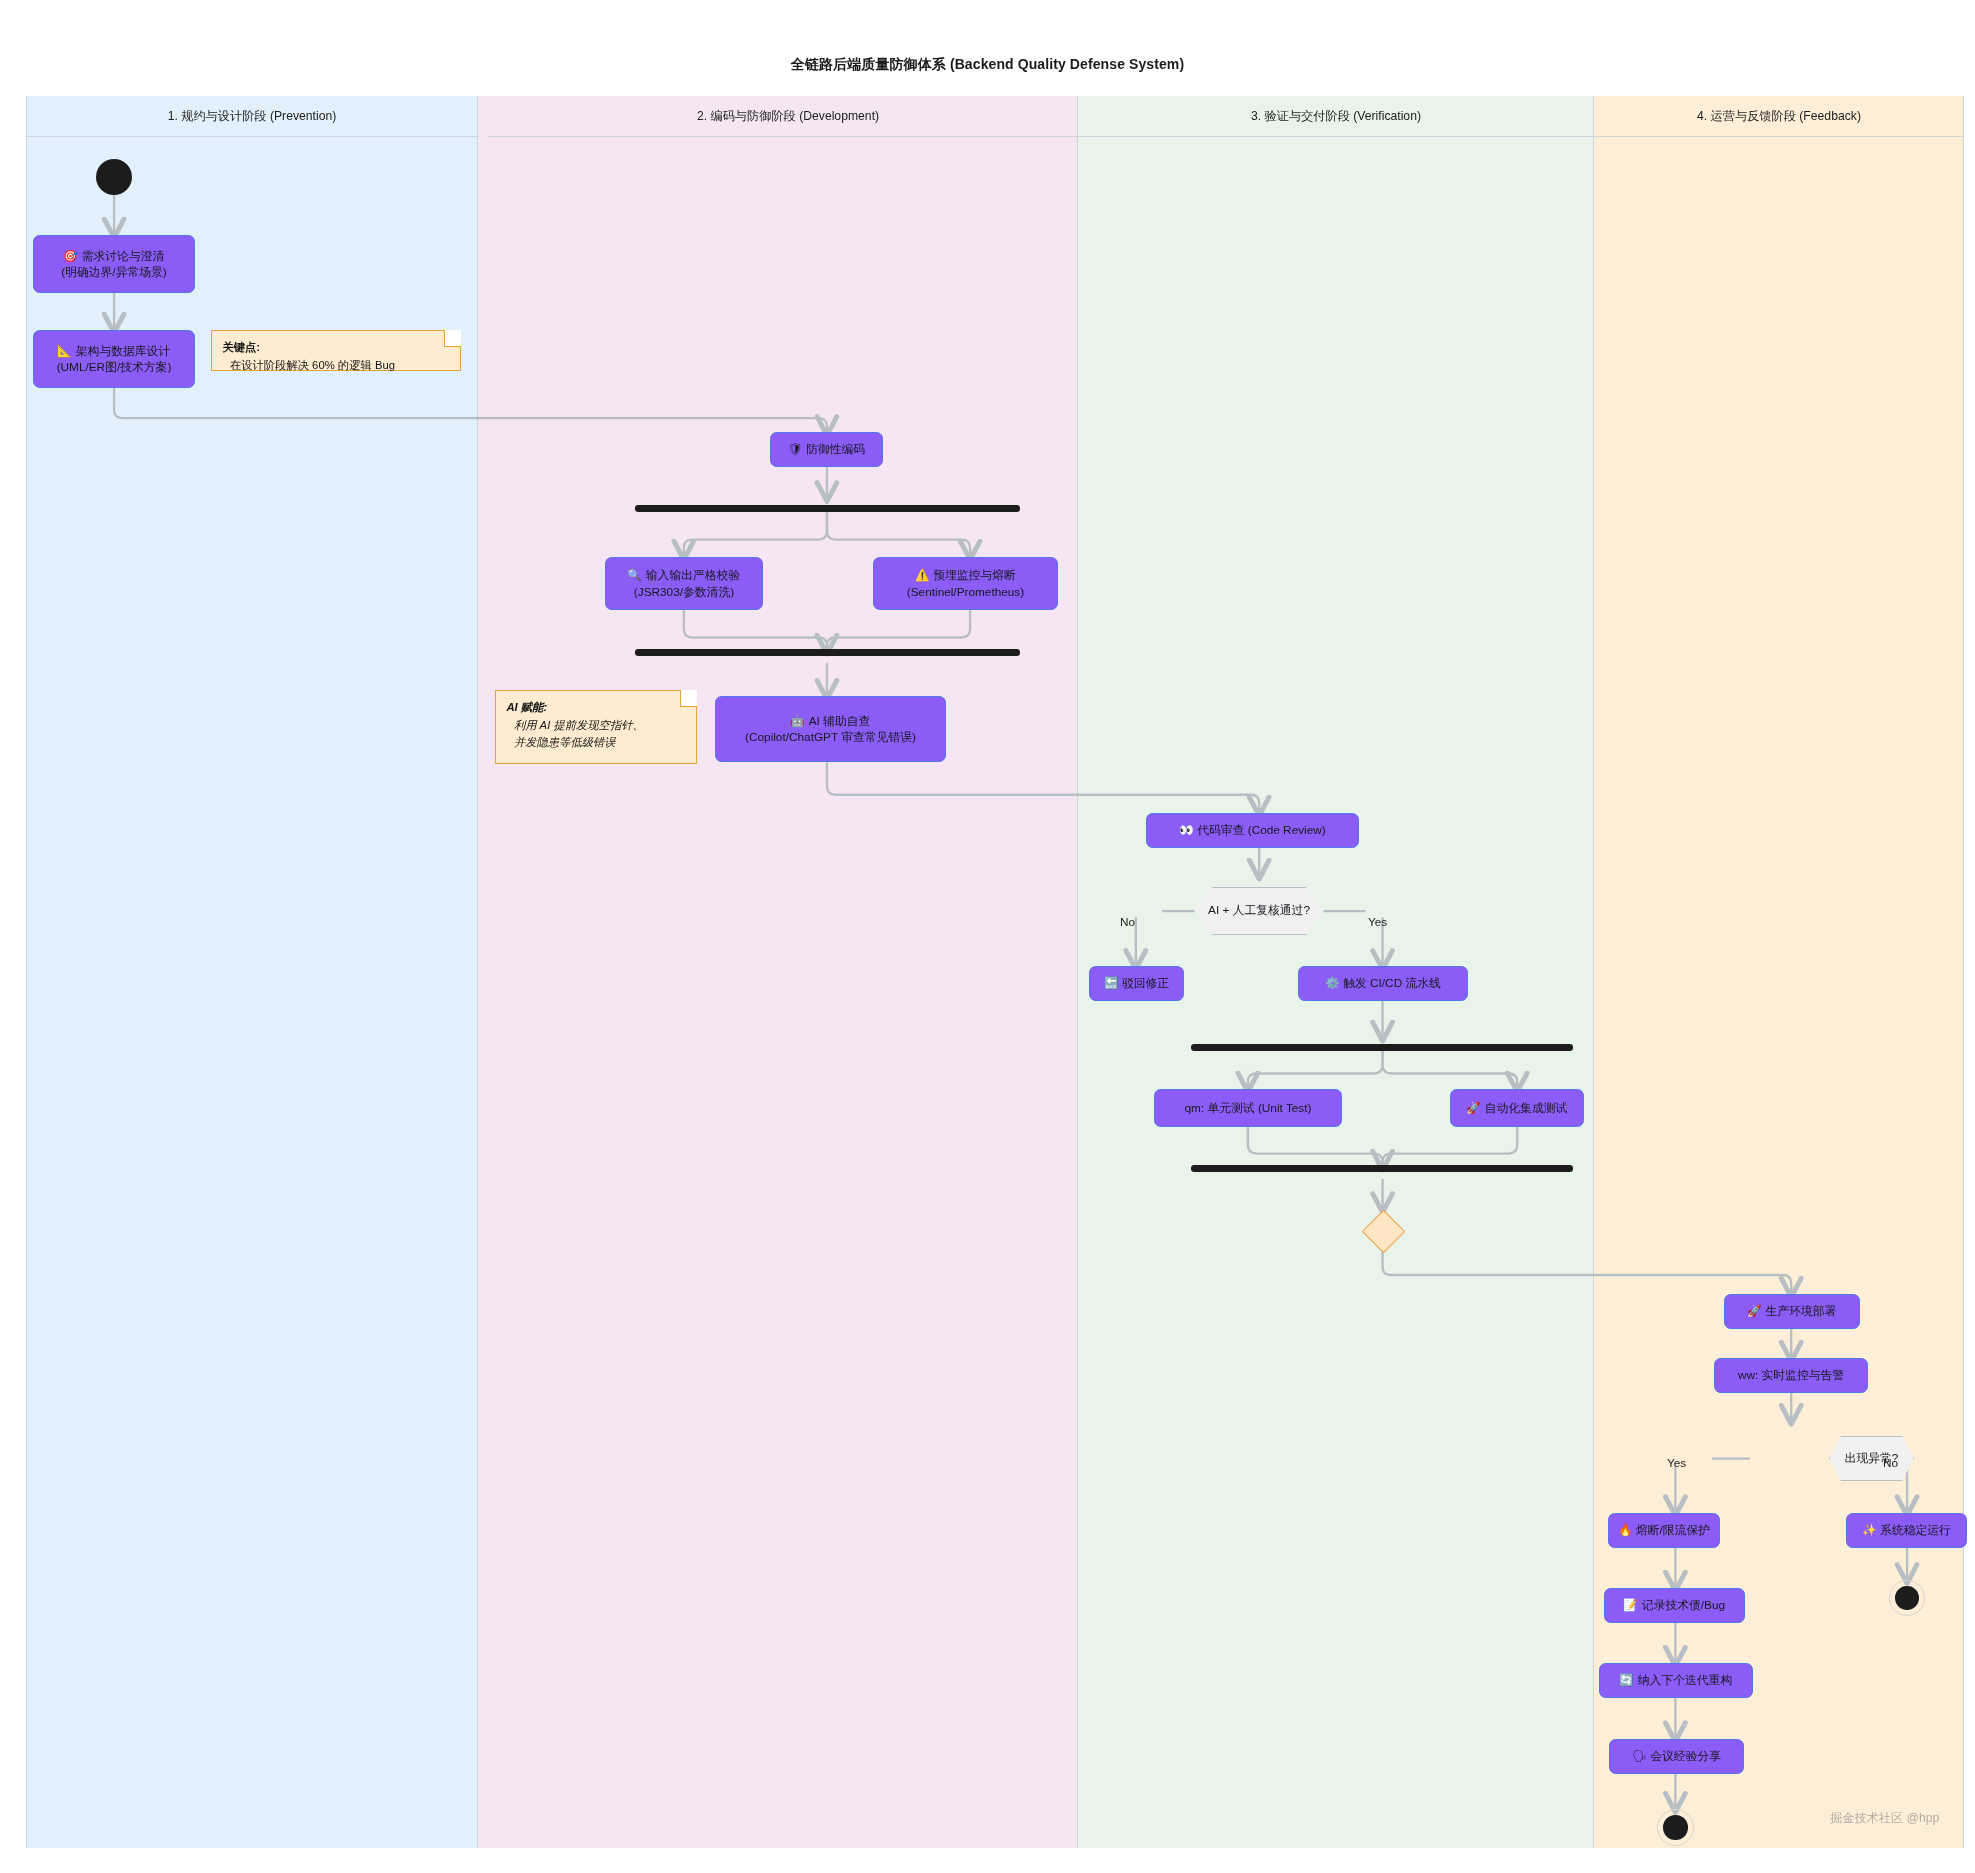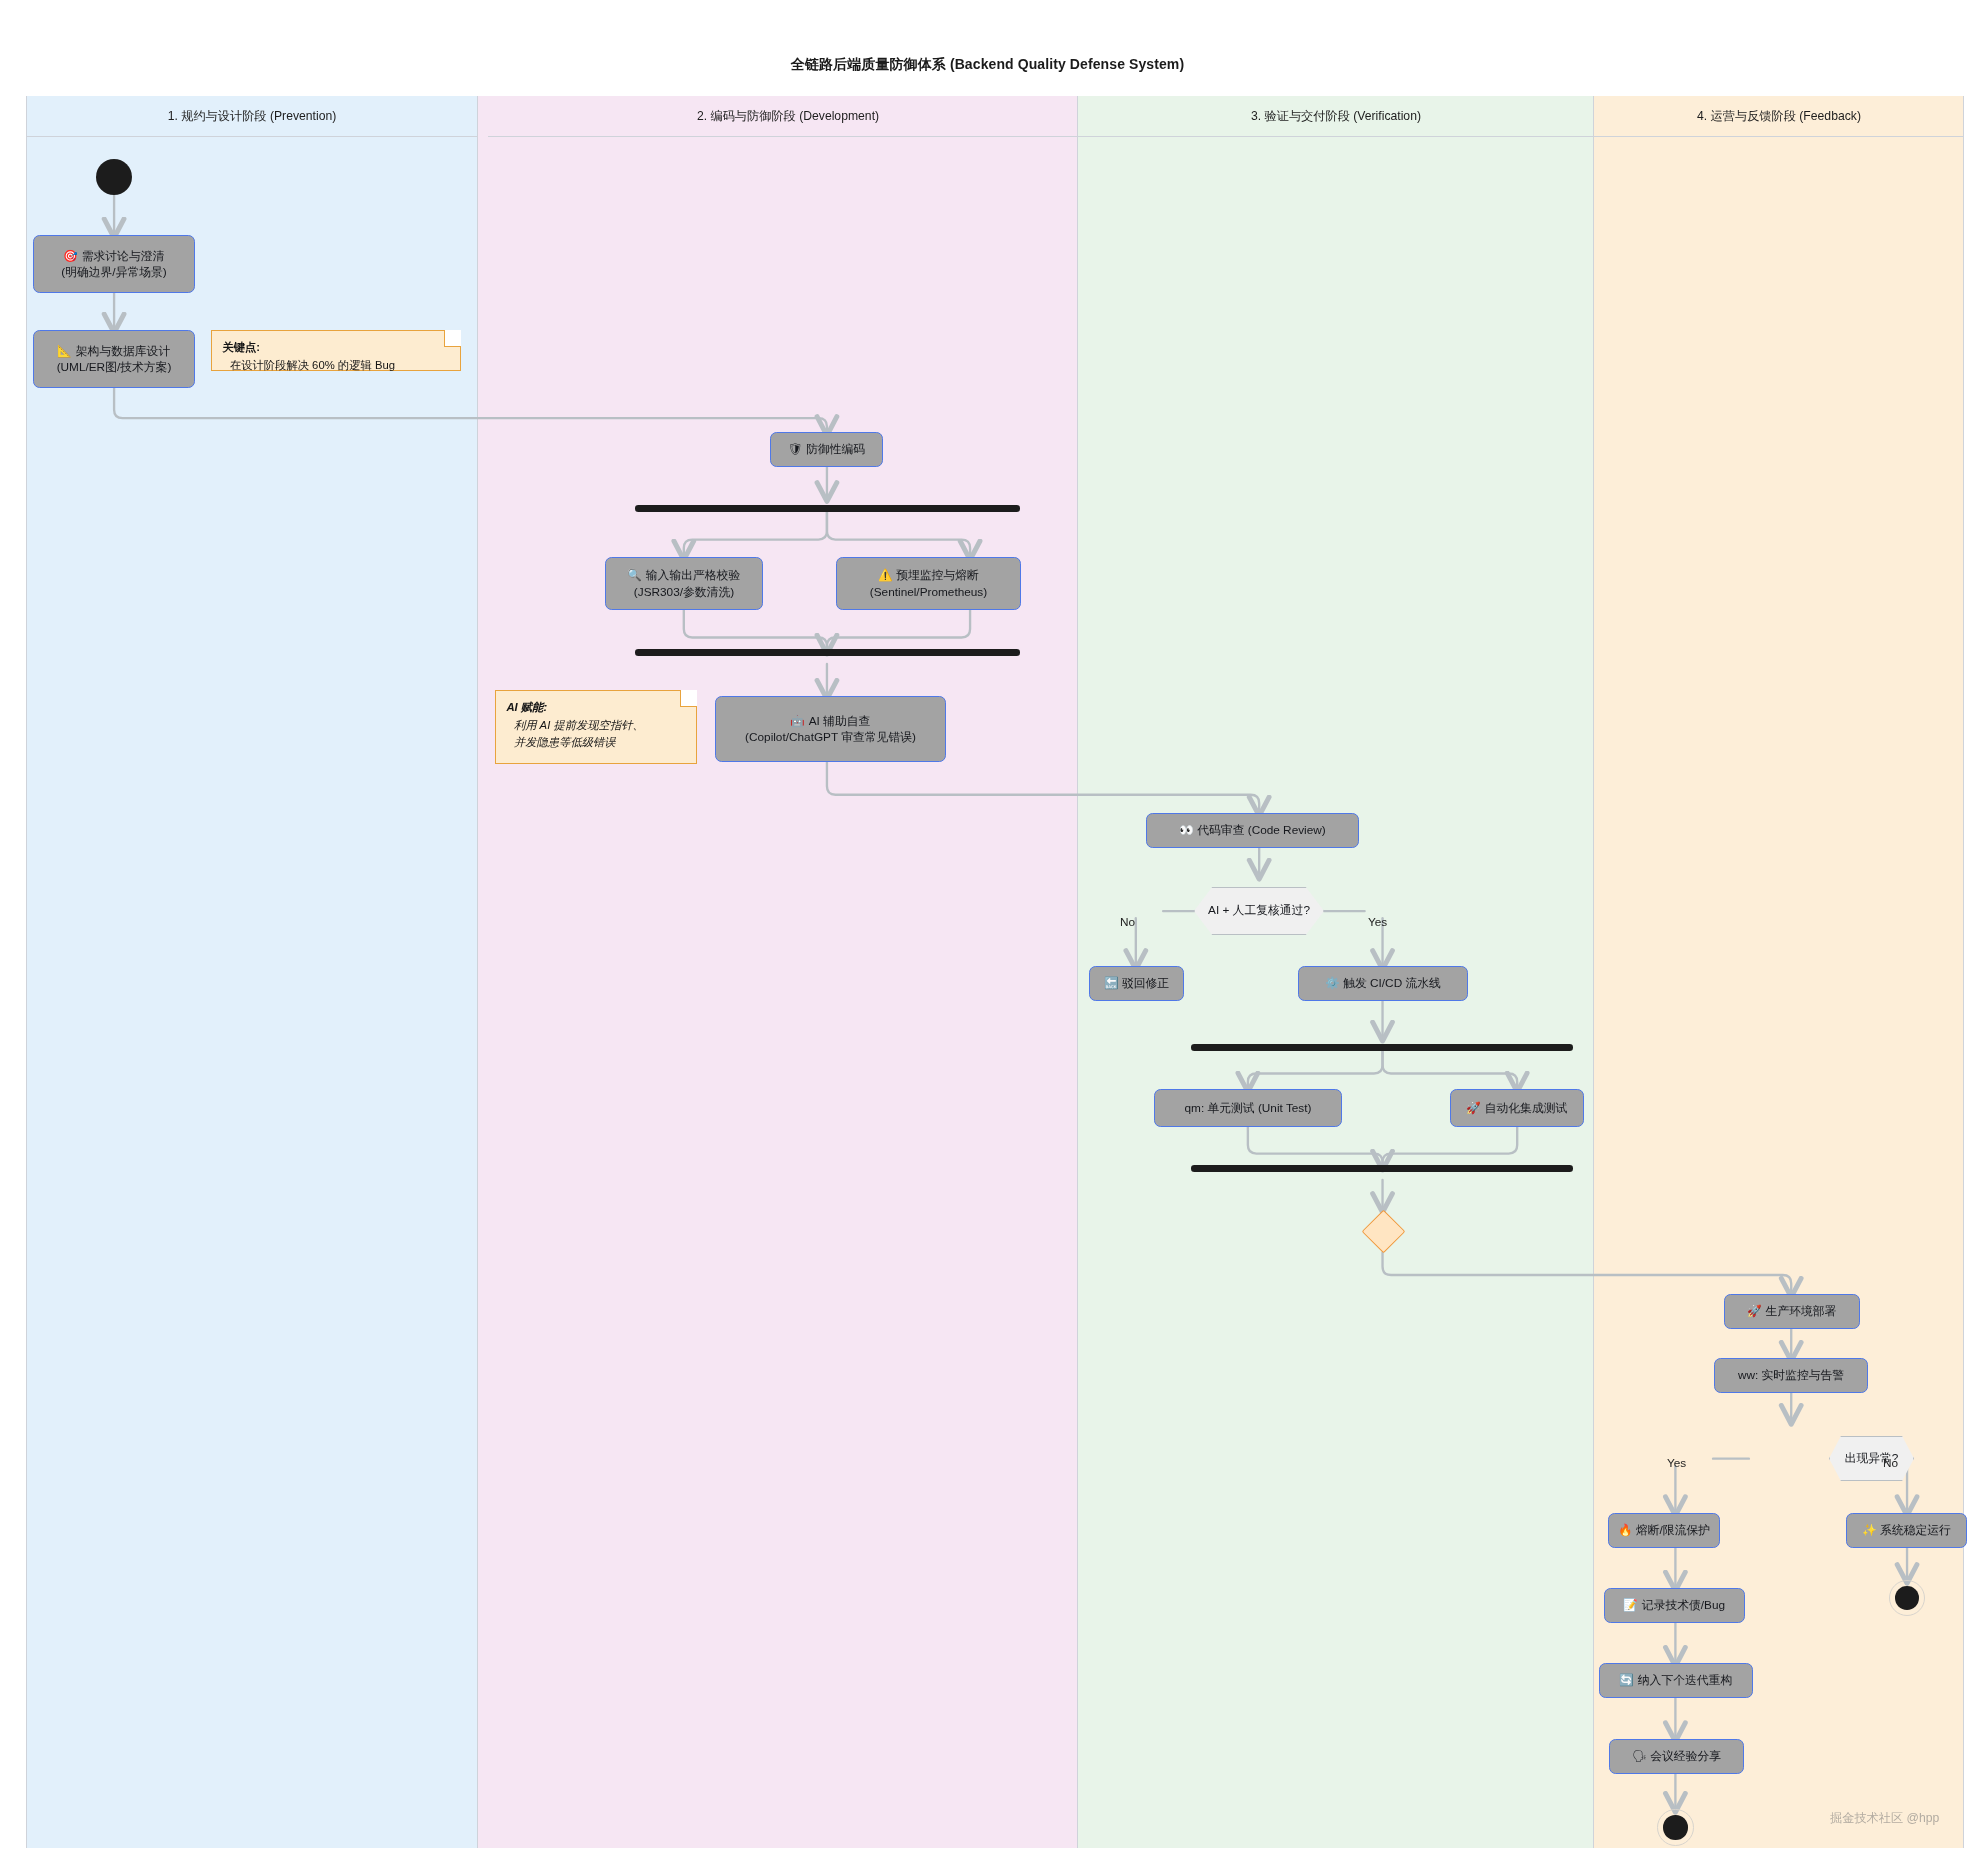--- a/index.html
+++ b/index.html
@@ -58,21 +58,21 @@
     fill: none;
     stroke: #b8bfc4;
     stroke-width: 5;
     stroke-linecap: round;
     stroke-linejoin: round;
   }
 
   
   .node {
     position: absolute;
-    background: #a3a3a3;
+    background: #8b5cf6;
     border: 1.4px solid #4f78e8;
     border-radius: 6.6px;
     display: flex;
     flex-direction: column;
     align-items: center;
     justify-content: center;
     color: #16181d;
     font-size: 11.8px;
     line-height: 1.36;
     text-align: center;
@@ -296,21 +296,21 @@
 
   <div class="bar" style="left:635px; top:505px; width:385px;"></div>
 
   <div class="node" style="left:605px; top:557px; width:158px; height:53px;">
     <span class="ln">
       <span class="emj">🔍</span><span>输入输出严格校验</span>
     </span>
     <span class="ln">(JSR303/参数清洗)</span>
   </div>
 
-  <div class="node" style="left:836px; top:557px; width:185px; height:53px;">
+  <div class="node" style="left:873px; top:557px; width:185px; height:53px;">
     <span class="ln">
       <span class="emj">⚠️</span><span>预埋监控与熔断</span>
     </span>
     <span class="ln">(Sentinel/Prometheus)</span>
   </div>
 
   <div class="bar" style="left:635px; top:649px; width:385px;"></div>
 
   <div class="note" style="left:495px; top:690px; width:202px; height:74px;font-style:italic;">
     <div class="fold"></div>

